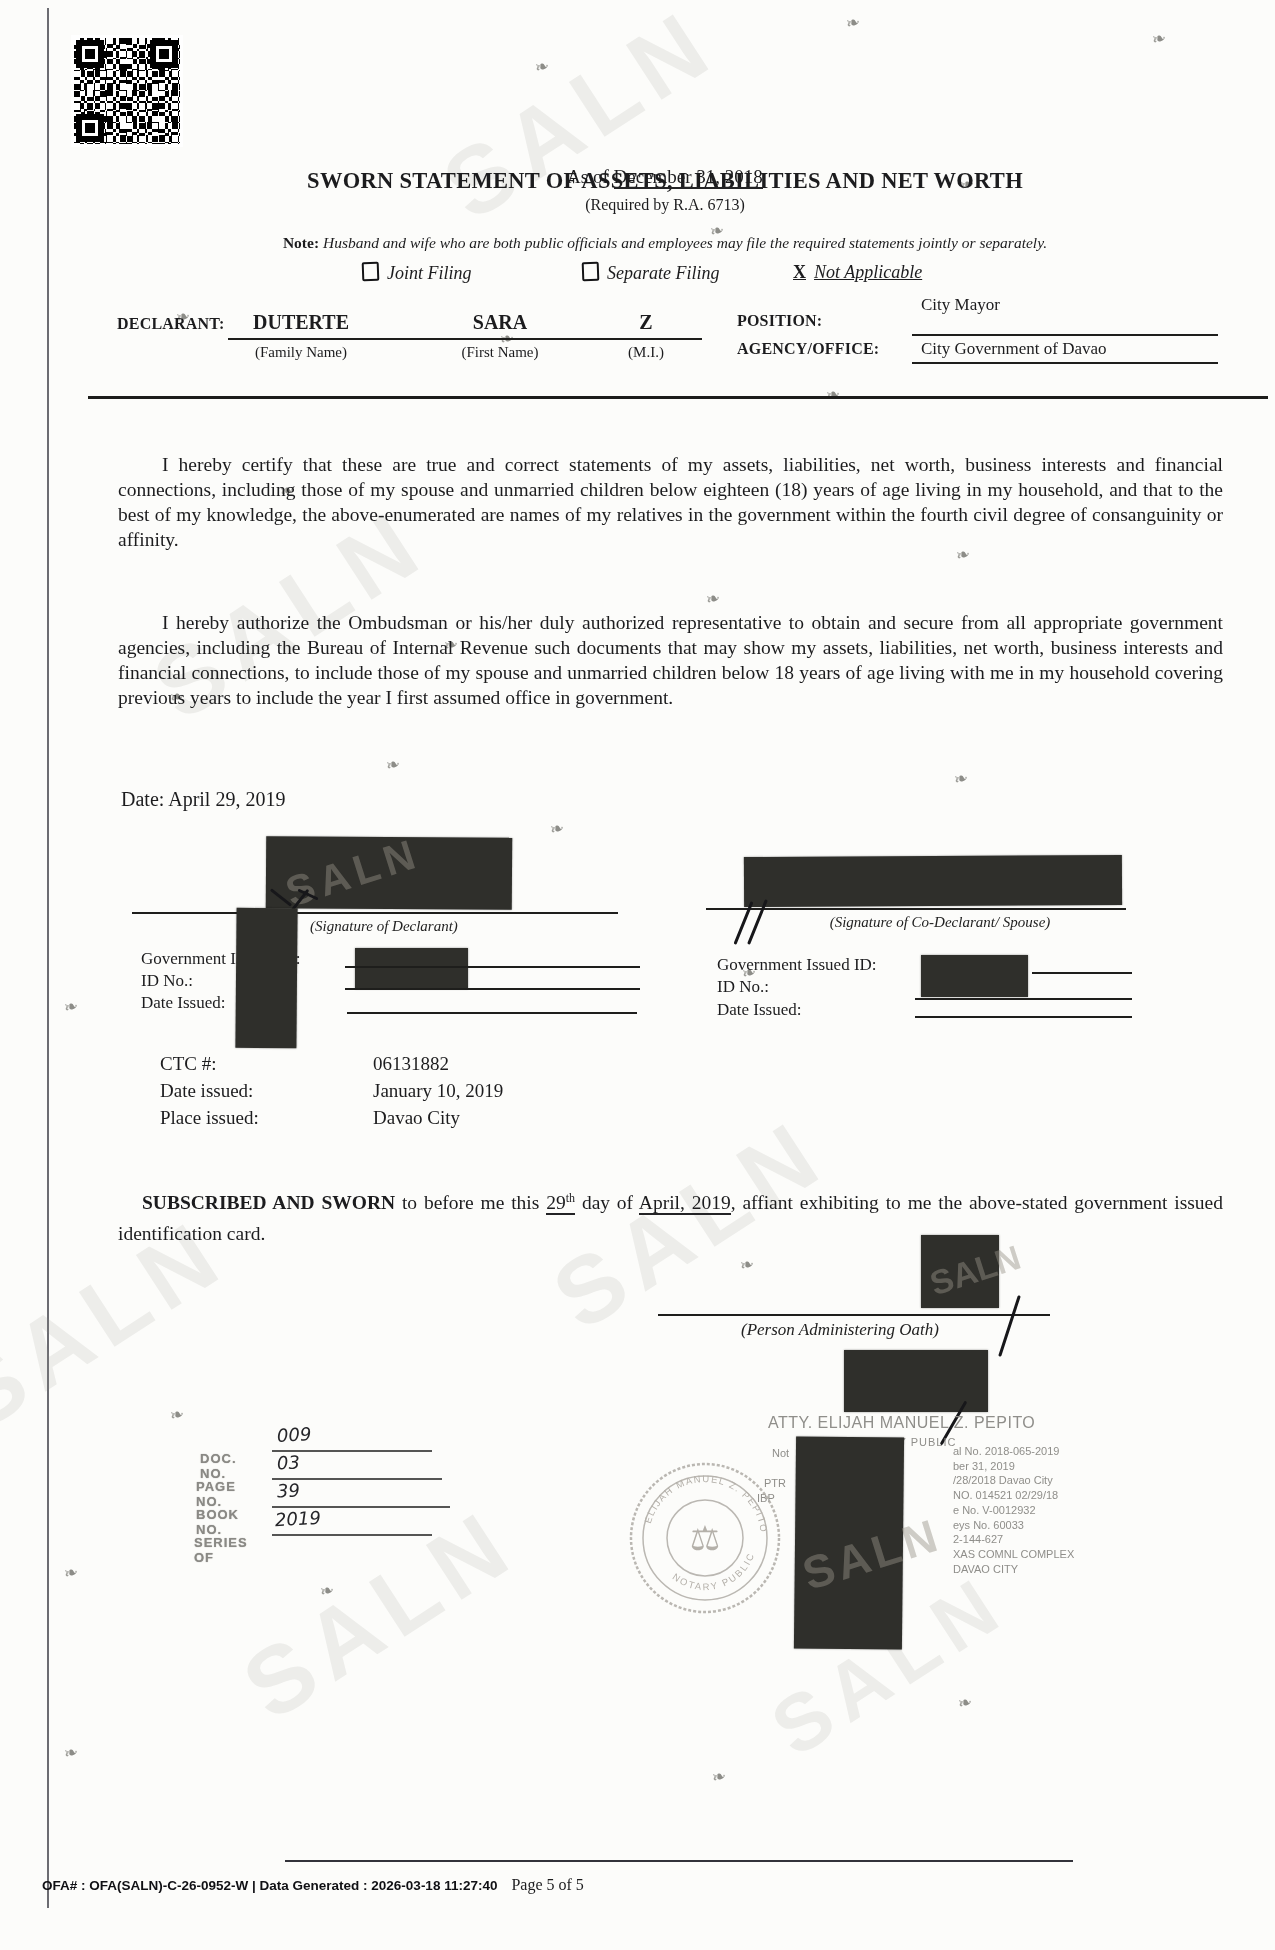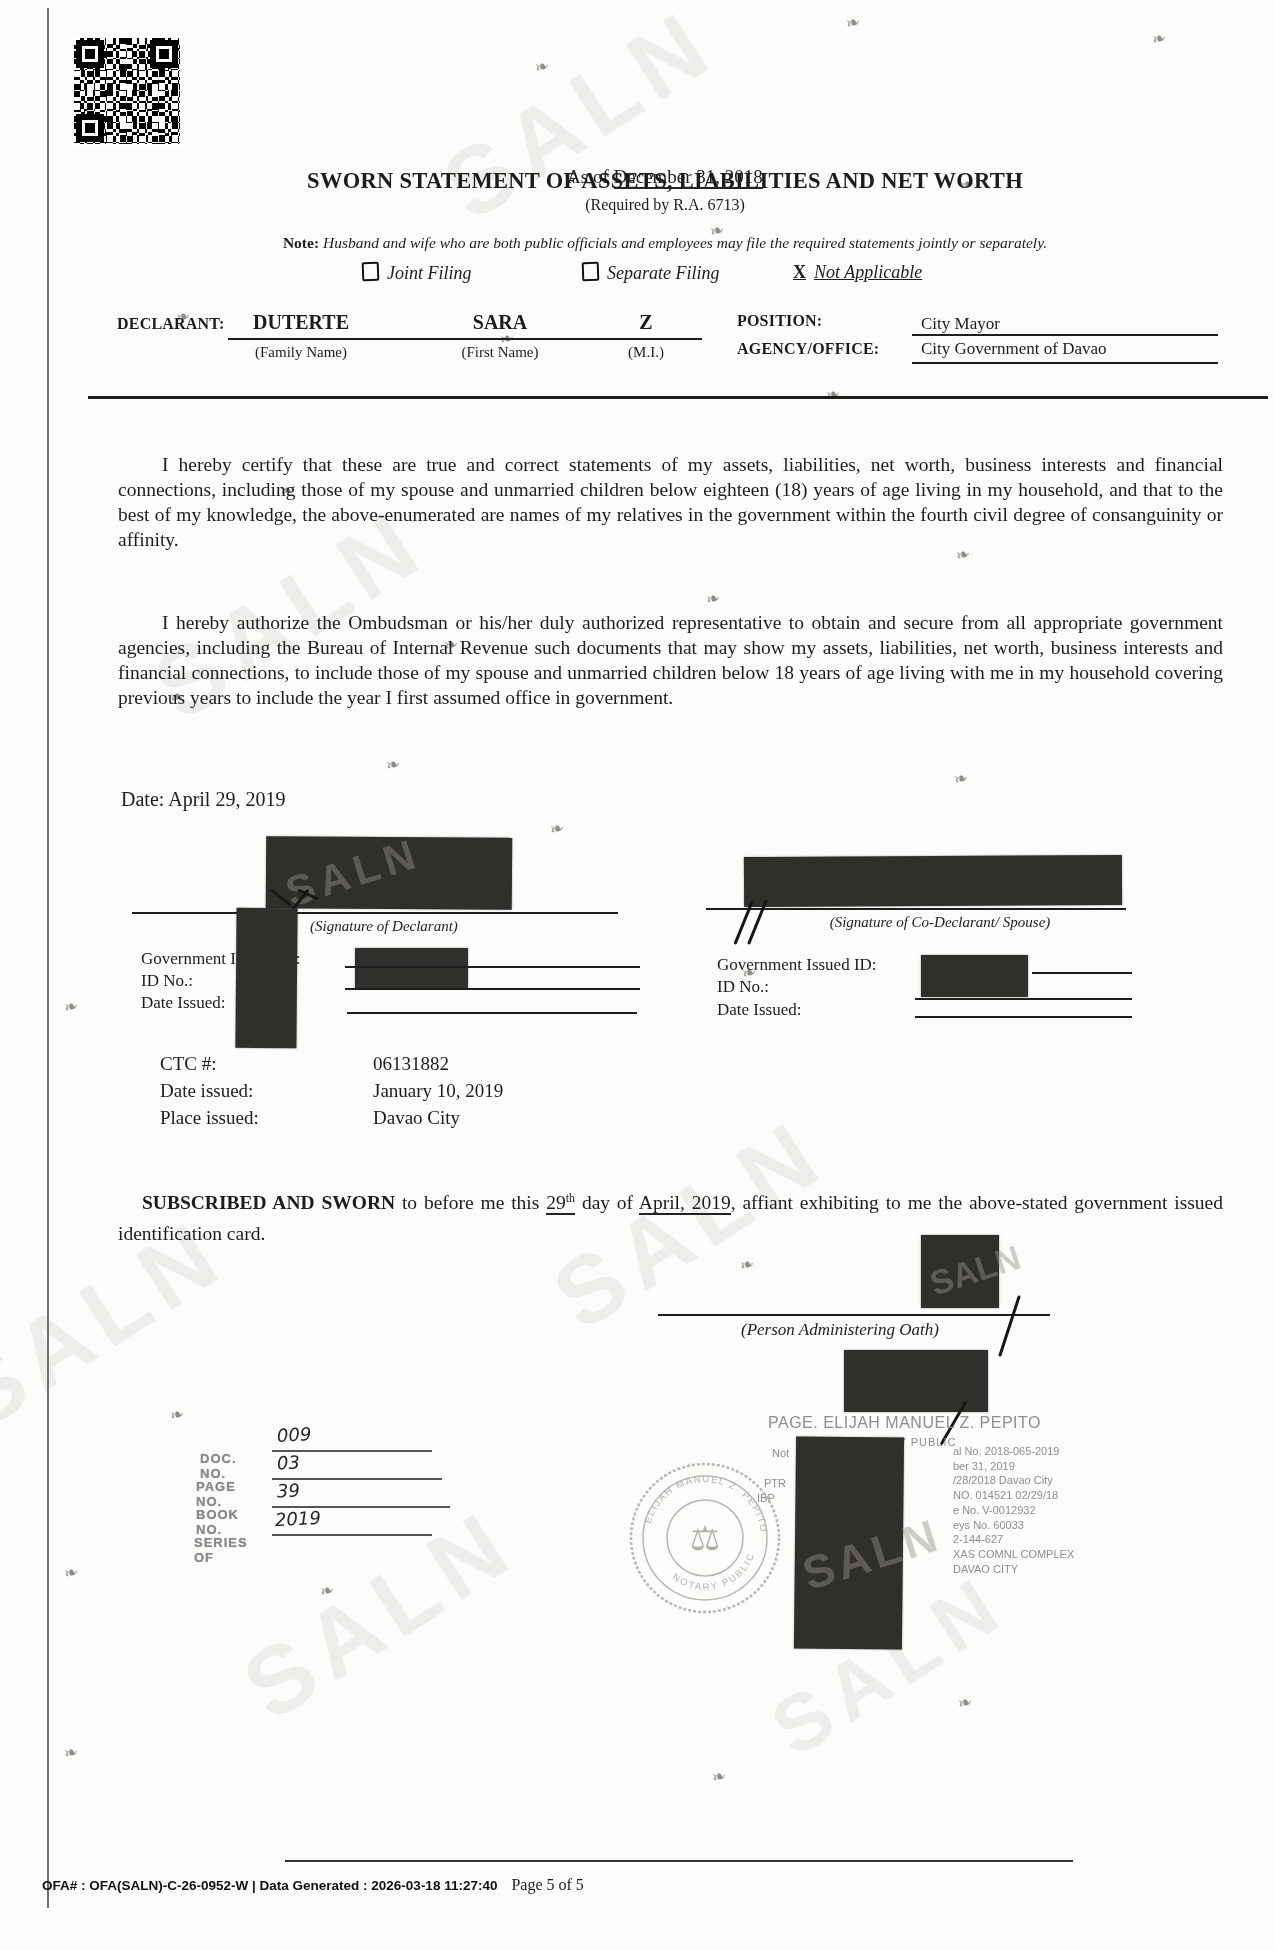--- a/index.html
+++ b/index.html
@@ -115,21 +115,21 @@
   <div class="abs lbl" style="left:117px;top:315px;">DECLARANT:</div>
   <div class="abs b c" style="left:231px;top:311px;width:140px;font-size:20px;">DUTERTE</div>
   <div class="abs b c" style="left:430px;top:311px;width:140px;font-size:20px;">SARA</div>
   <div class="abs b c" style="left:616px;top:311px;width:60px;font-size:20px;">Z</div>
   <div class="fieldline" style="left:228px;top:338px;width:474px;"></div>
   <div class="abs c" style="left:231px;top:344px;width:140px;font-size:15px;">(Family Name)</div>
   <div class="abs c" style="left:430px;top:344px;width:140px;font-size:15px;">(First Name)</div>
   <div class="abs c" style="left:616px;top:344px;width:60px;font-size:15px;">(M.I.)</div>
 
   <div class="abs lbl" style="left:737px;top:312px;">POSITION:</div>
-  <div class="abs" style="left:921px;top:314px;font-size:17px;">City Mayor</div>
+  <div class="abs" style="left:921px;top:295px;font-size:17px;">City Mayor</div>
   <div class="fieldline" style="left:912px;top:334px;width:306px;"></div>
   <div class="abs lbl" style="left:737px;top:340px;">AGENCY/OFFICE:</div>
   <div class="abs" style="left:921px;top:339px;font-size:17px;">City Government of Davao</div>
   <div class="fieldline" style="left:912px;top:362px;width:306px;"></div>
 
   <div class="abs" style="left:88px;top:396px;width:1180px;height:3px;background:#1d1d1b;"></div>
 
   <div class="para" style="top:452px;">I hereby certify that these are true and correct statements of my assets, liabilities, net worth, business interests and financial connections, including those of my spouse and unmarried children below eighteen (18) years of age living in my household, and that to the best of my knowledge, the above-enumerated are names of my relatives in the government within the fourth civil degree of consanguinity or affinity.</div>
   <div class="para" style="top:610px;">I hereby authorize the Ombudsman or his/her duly authorized representative to obtain and secure from all appropriate government agencies, including the Bureau of Internal Revenue such documents that may show my assets, liabilities, net worth, business interests and financial connections, to include those of my spouse and unmarried children below 18 years of age living with me in my household covering previous years to include the year I first assumed office in government.</div>
   <div class="abs" style="left:121px;top:788px;font-size:20px;">Date: April 29, 2019</div>
@@ -187,21 +187,21 @@
 
   <div class="redact" style="left:921px;top:1235px;width:78px;height:73px;">
     <span class="wm-dark" style="left:8px;top:16px;font-size:34px;">SALN</span>
   </div>
   <div class="fieldline" style="left:658px;top:1314px;width:392px;height:2px;"></div>
   <div class="abs c cap" style="left:660px;top:1320px;width:360px;font-size:17px;">(Person Administering Oath)</div>
   <div class="stroke" style="left:1008px;top:1294px;width:3px;height:64px;transform:rotate(18deg);"></div>
   <div class="redact" style="left:844px;top:1350px;width:144px;height:62px;"></div>
   <div class="stroke" style="left:952px;top:1398px;width:3px;height:50px;transform:rotate(30deg);"></div>
 
-  <div class="abs stampgray" style="left:768px;top:1414px;font-size:16px;letter-spacing:.5px;">PAGE. ELIJAH MANUEL Z. PEPITO</div>
+  <div class="abs stampgray" style="left:768px;top:1414px;font-size:16px;letter-spacing:.5px;">ATTY. ELIJAH MANUEL Z. PEPITO</div>
   <div class="abs stampgray" style="left:856px;top:1436px;font-size:11px;letter-spacing:1px;">NOTARY PUBLIC</div>
   <div class="abs stampgray" style="left:772px;top:1447px;font-size:11px;">Not</div>
   <div class="abs stampgray" style="left:764px;top:1477px;font-size:11px;">PTR</div>
   <div class="abs stampgray" style="left:757px;top:1492px;font-size:11px;">IBP</div>
   <div class="abs stampgray" style="left:953px;top:1444px;font-size:11px;line-height:14.7px;width:180px;">
     <div>al No. 2018-065-2019</div>
     <div>ber 31, 2019</div>
     <div>/28/2018 Davao City</div>
     <div>NO. 014521 02/29/18</div>
     <div>e No. V-0012932</div>

